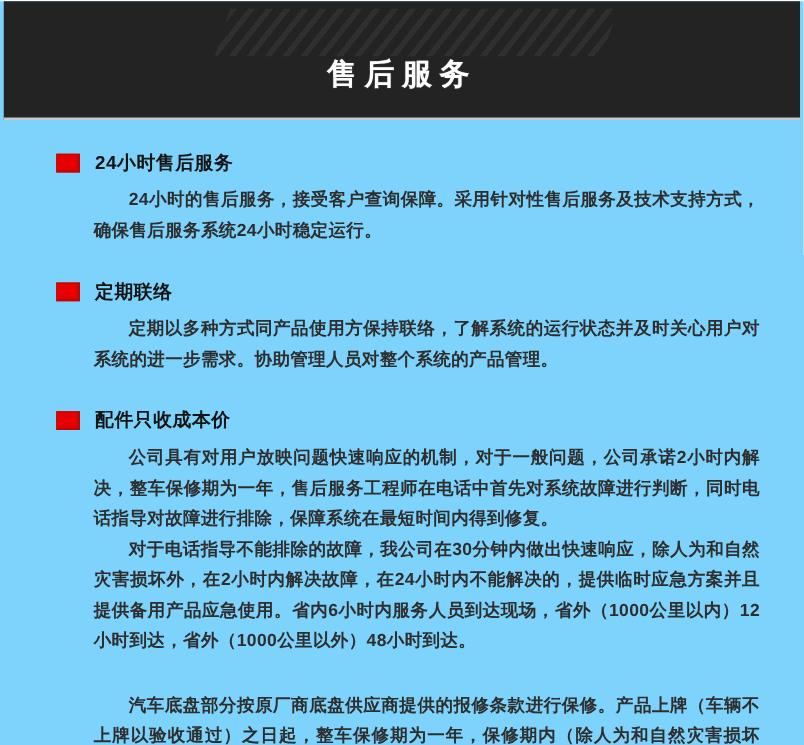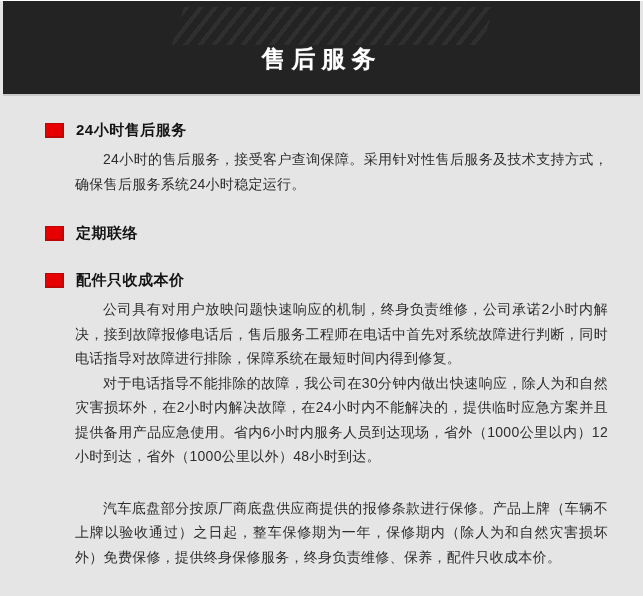--- a/index.html
+++ b/index.html
@@ -2,21 +2,21 @@
 <html><head>
 <meta charset="utf-8">
 <style>
   * { margin: 0; padding: 0; box-sizing: border-box; }
   html, body {
     width: 643px; height: 596px;
     background: #ffffff;
     font-family: "Liberation Sans", "DejaVu Sans", sans-serif;
     overflow: hidden;
   }
-  .page { width: 643px; height: 596px; background: #e5e5e5; position: relative; }
+  .page { width: 643px; height: 596px; background: #7dd3fc; position: relative; }
 
   
   .banner {
     margin: 1px 3px 0 3px;
     height: 95px;
     background: #232323;
     border-bottom: 2px solid #c9c9c9;
     position: relative;
     display: flex;
     align-items: center;
@@ -71,20 +71,21 @@
     letter-spacing: 0.5px;
   }
   .section p {
     margin-left: 30px;
     font-size: 14px;
     line-height: 24.5px;
     color: #2e2e2e;
     text-indent: 2em;
     text-align: justify;
     letter-spacing: 0.3px;
+    font-weight: bold;
   }
 </style>
 </head>
 <body>
 
 <div class="page">
 
   <div class="banner">
     <div class="banner-watermark"></div>
     <div class="banner-title">售后服务</div>
@@ -98,28 +99,29 @@
         <h2>24小时售后服务</h2>
       </div>
       <p>24小时的售后服务，接受客户查询保障。采用针对性售后服务及技术支持方式，确保售后服务系统24小时稳定运行。</p>
     </div>
 
     <div class="section">
       <div class="section-heading">
         <span class="bullet"></span>
         <h2>定期联络</h2>
       </div>
+      <p>定期以多种方式同产品使用方保持联络，了解系统的运行状态并及时关心用户对系统的进一步需求。协助管理人员对整个系统的产品管理。</p>
     </div>
 
     <div class="section">
       <div class="section-heading">
         <span class="bullet"></span>
         <h2>配件只收成本价</h2>
       </div>
-      <p>公司具有对用户放映问题快速响应的机制，终身负责维修，公司承诺2小时内解决，接到故障报修电话后，售后服务工程师在电话中首先对系统故障进行判断，同时电话指导对故障进行排除，保障系统在最短时间内得到修复。</p>
+      <p>公司具有对用户放映问题快速响应的机制，对于一般问题，公司承诺2小时内解决，整车保修期为一年，售后服务工程师在电话中首先对系统故障进行判断，同时电话指导对故障进行排除，保障系统在最短时间内得到修复。</p>
       <p>对于电话指导不能排除的故障，我公司在30分钟内做出快速响应，除人为和自然灾害损坏外，在2小时内解决故障，在24小时内不能解决的，提供临时应急方案并且提供备用产品应急使用。省内6小时内服务人员到达现场，省外（1000公里以内）12小时到达，省外（1000公里以外）48小时到达。</p>
     </div>
 
     <div class="section">
       <p>汽车底盘部分按原厂商底盘供应商提供的报修条款进行保修。产品上牌（车辆不上牌以验收通过）之日起，整车保修期为一年，保修期内（除人为和自然灾害损坏外）免费保修，提供终身保修服务，终身负责维修、保养，配件只收成本价。</p>
     </div>
 
   </div>
 </div>
 

